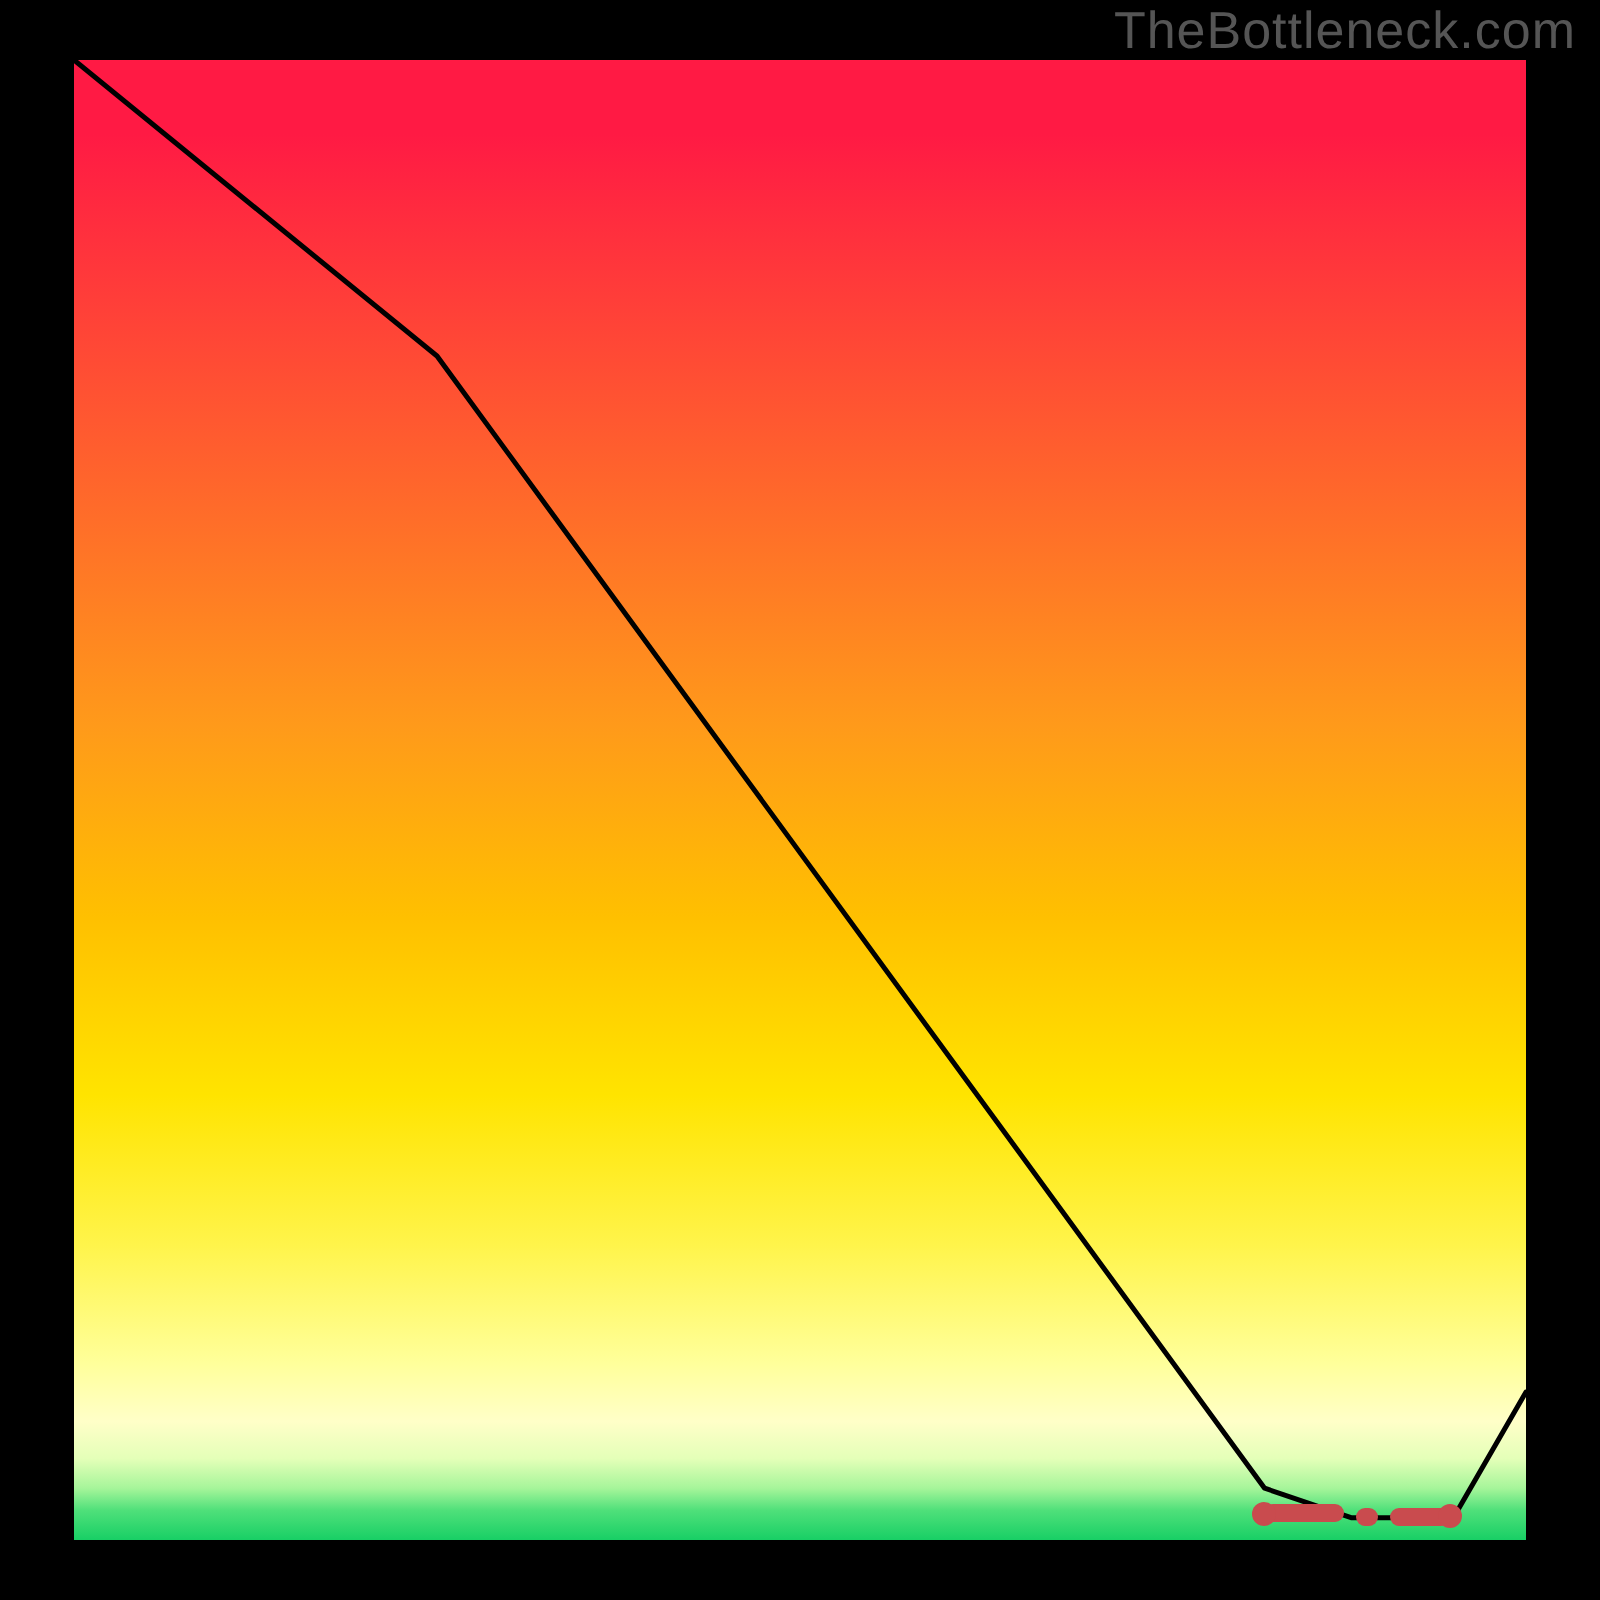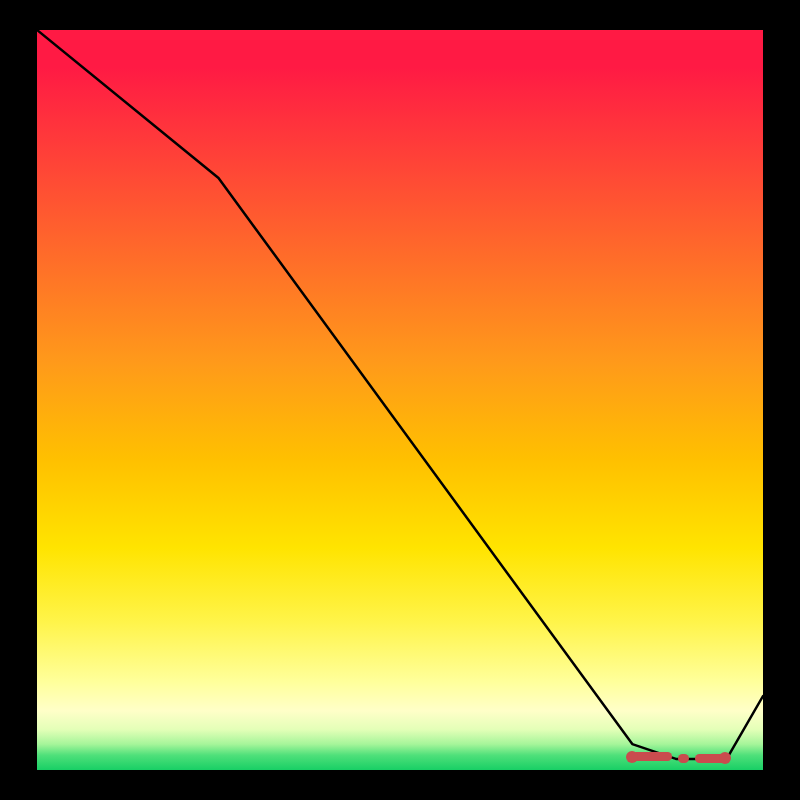--- a/index.html
+++ b/index.html
@@ -73,20 +73,21 @@
     position: absolute;
     background: #c94b4e;
     border-radius: 5px;
   }
 </style>
 </head>
 <body>
 
 <div class="frame">
 
+  <div class="watermark">TheBottleneck.com</div>
 
   <div class="plot-area"></div>
 
   <svg class="plot-svg" viewBox="0 0 726 740" preserveAspectRatio="none">
     <path id="curve-path" fill="none" stroke="#000" stroke-width="2.5" stroke-linejoin="round" stroke-linecap="round" d="M0.0 0.0 L181.5 148.0 L595.3 714.1 L638.9 728.9 L689.7 728.9 L726.0 666.0"></path>
   </svg>
 
   <div class="markers" id="markers-layer">
       <div class="marker-line" style="left: 595.32px; top: 722.18px; width: 39.93px; height: 9px;"></div>
       <div class="marker-line" style="left: 641.058px; top: 723.66px; width: 10.89px; height: 9px;"></div>

